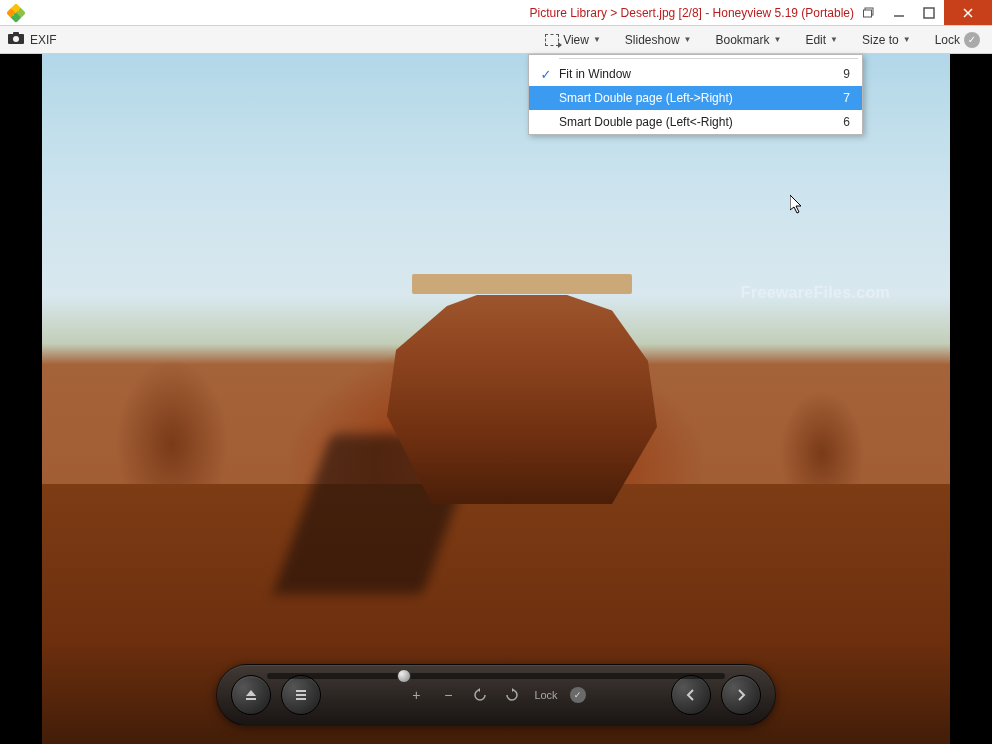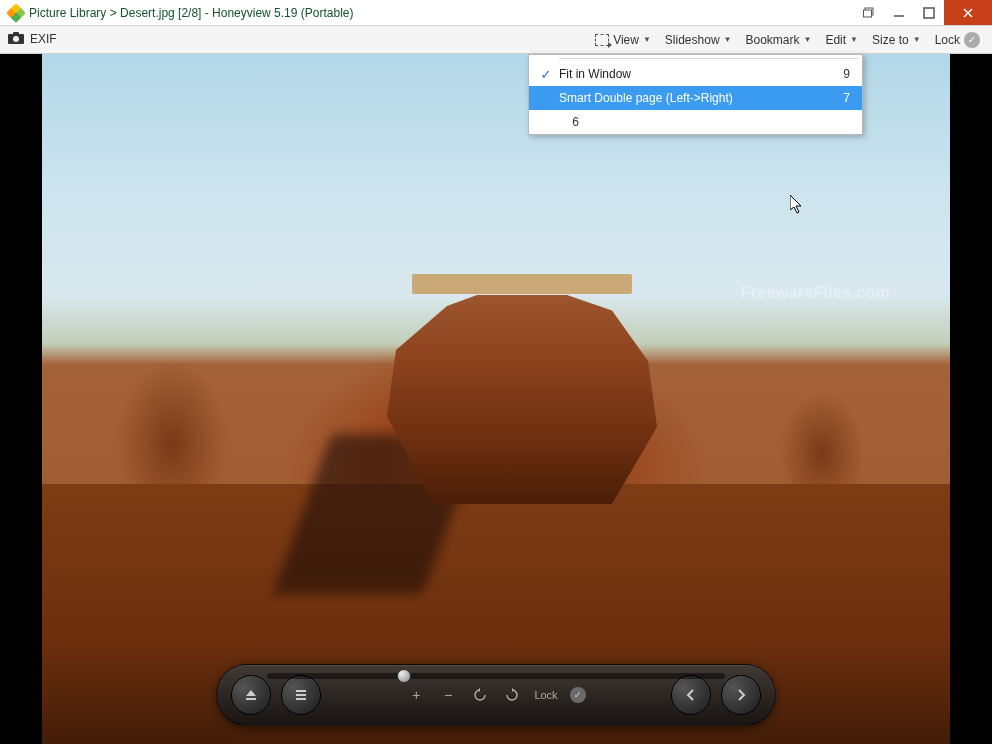--- a/index.html
+++ b/index.html
@@ -3,34 +3,34 @@
 <meta charset="utf-8">
 <style>
 * { margin: 0; padding: 0; box-sizing: border-box; font-family: "Segoe UI", Tahoma, sans-serif; }
 body { width: 992px; height: 744px; overflow: hidden; background: #fff; }
 
 
 .titlebar { height: 26px; background: #fff; display: flex; align-items: center; border-bottom: 1px solid #d0d0d0; }
 .app-icon { width: 16px; height: 16px; margin: 0 5px 0 8px; position: relative; }
 .app-icon-inner { width: 14px; height: 14px; transform: rotate(45deg); position: absolute; top: 1px; left: 1px;
   background: conic-gradient(#8bc34a 0 25%, #4caf50 25% 50%, #ff9800 50% 75%, #ffc107 75% 100%); border-radius: 2px; }
-.title-text { font-size: 12px; color: #14532d; flex: 1; }
+.title-text { font-size: 12px; color: #b91c1c; flex: 1; text-align: right; }
 .winbtns { display: flex; height: 100%; }
 .winbtn { width: 30px; display: flex; align-items: center; justify-content: center; font-size: 12px; }
 .winbtn.min, .winbtn.restore { color: #555; }
 .winbtn.close { background: #c8401a; color: #fff; width: 48px; }
 .winbtn svg { width: 12px; height: 12px; }
 
 
 .toolbar { height: 28px; background: #f5f5f5; border-bottom: 1px solid #d0d0d0; display: flex; align-items: center; padding: 0 8px; }
-.tool-left { display: flex; align-items: flex-start; gap: 6px; }
+.tool-left { display: flex; align-items: center; gap: 6px; }
 .exif-icon { font-size: 13px; color: #333; }
 .exif-label { font-size: 12px; color: #333; }
 .tool-spacer { flex: 1; }
-.tool-menus { display: flex; align-items: center; gap: 6px; }
+.tool-menus { display: flex; align-items: center; gap: 16px; }
 .tool-item { display: flex; align-items: center; gap: 4px; font-size: 12px; color: #333; padding: 4px 4px; cursor: pointer; }
 .tool-item .caret { font-size: 8px; color: #555; }
 .lock-circle { width: 16px; height: 16px; border-radius: 50%; background: #aaa; display: inline-flex; align-items: center; justify-content: center; color: #fff; font-size: 10px; }
 .view-rect-icon { width: 14px; height: 12px; border: 1px dashed #555; display: inline-block; position: relative; }
 .view-rect-icon::after { content: ""; position: absolute; right: -4px; bottom: -3px; width: 0; height: 0; border-left: 4px solid #555; border-top: 3px solid transparent; border-bottom: 3px solid transparent; }
 
 
 .dropdown { position: absolute; top: 54px; left: 528px; width: 335px; background: #fff; border: 1px solid #b8b8b8; box-shadow: 2px 2px 6px rgba(0,0,0,0.25); z-index: 20; }
 .drop-item { display: flex; align-items: center; height: 24px; font-size: 12px; color: #222; padding: 0 12px 0 4px; }
 .drop-check { width: 26px; text-align: center; color: #2a6fd6; font-size: 13px; }
@@ -212,19 +212,20 @@
     <span class="drop-label">Fit in Window</span>
     <span class="drop-key">9</span>
   </div>
   <div class="drop-item hl">
     <span class="drop-check"></span>
     <span class="drop-label">Smart Double page (Left-&gt;Right)</span>
     <span class="drop-key">7</span>
   </div>
   <div class="drop-item">
     <span class="drop-check"></span>
+    <span class="drop-label">Smart Double page (Left&lt;-Right)</span>
     <span class="drop-key">6</span>
   </div>
 </div>
 
 <svg class="cursor" width="16" height="20" viewBox="0 0 16 20">
   <polygon points="0,0 0,15 4,12 7,18 9,17 6,11 11,11" fill="#fff" stroke="#000" stroke-width="1"></polygon>
 </svg>
 
 </body></html>

